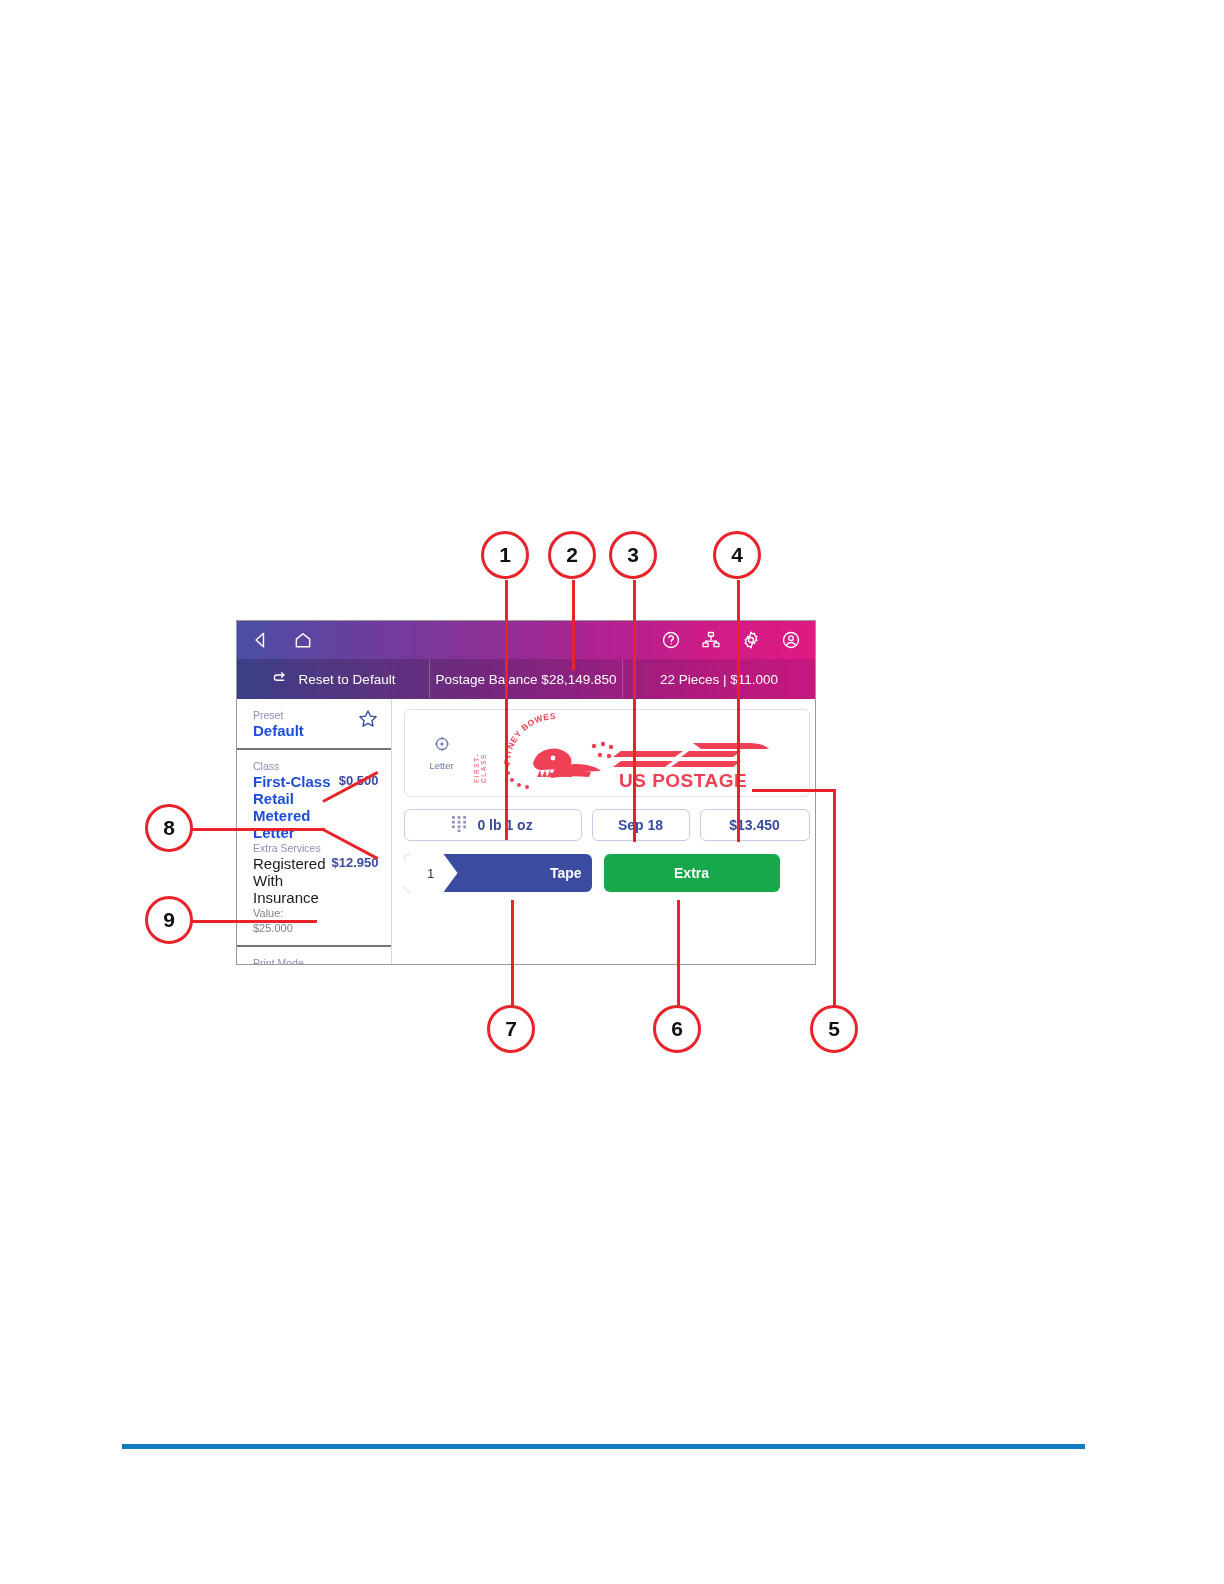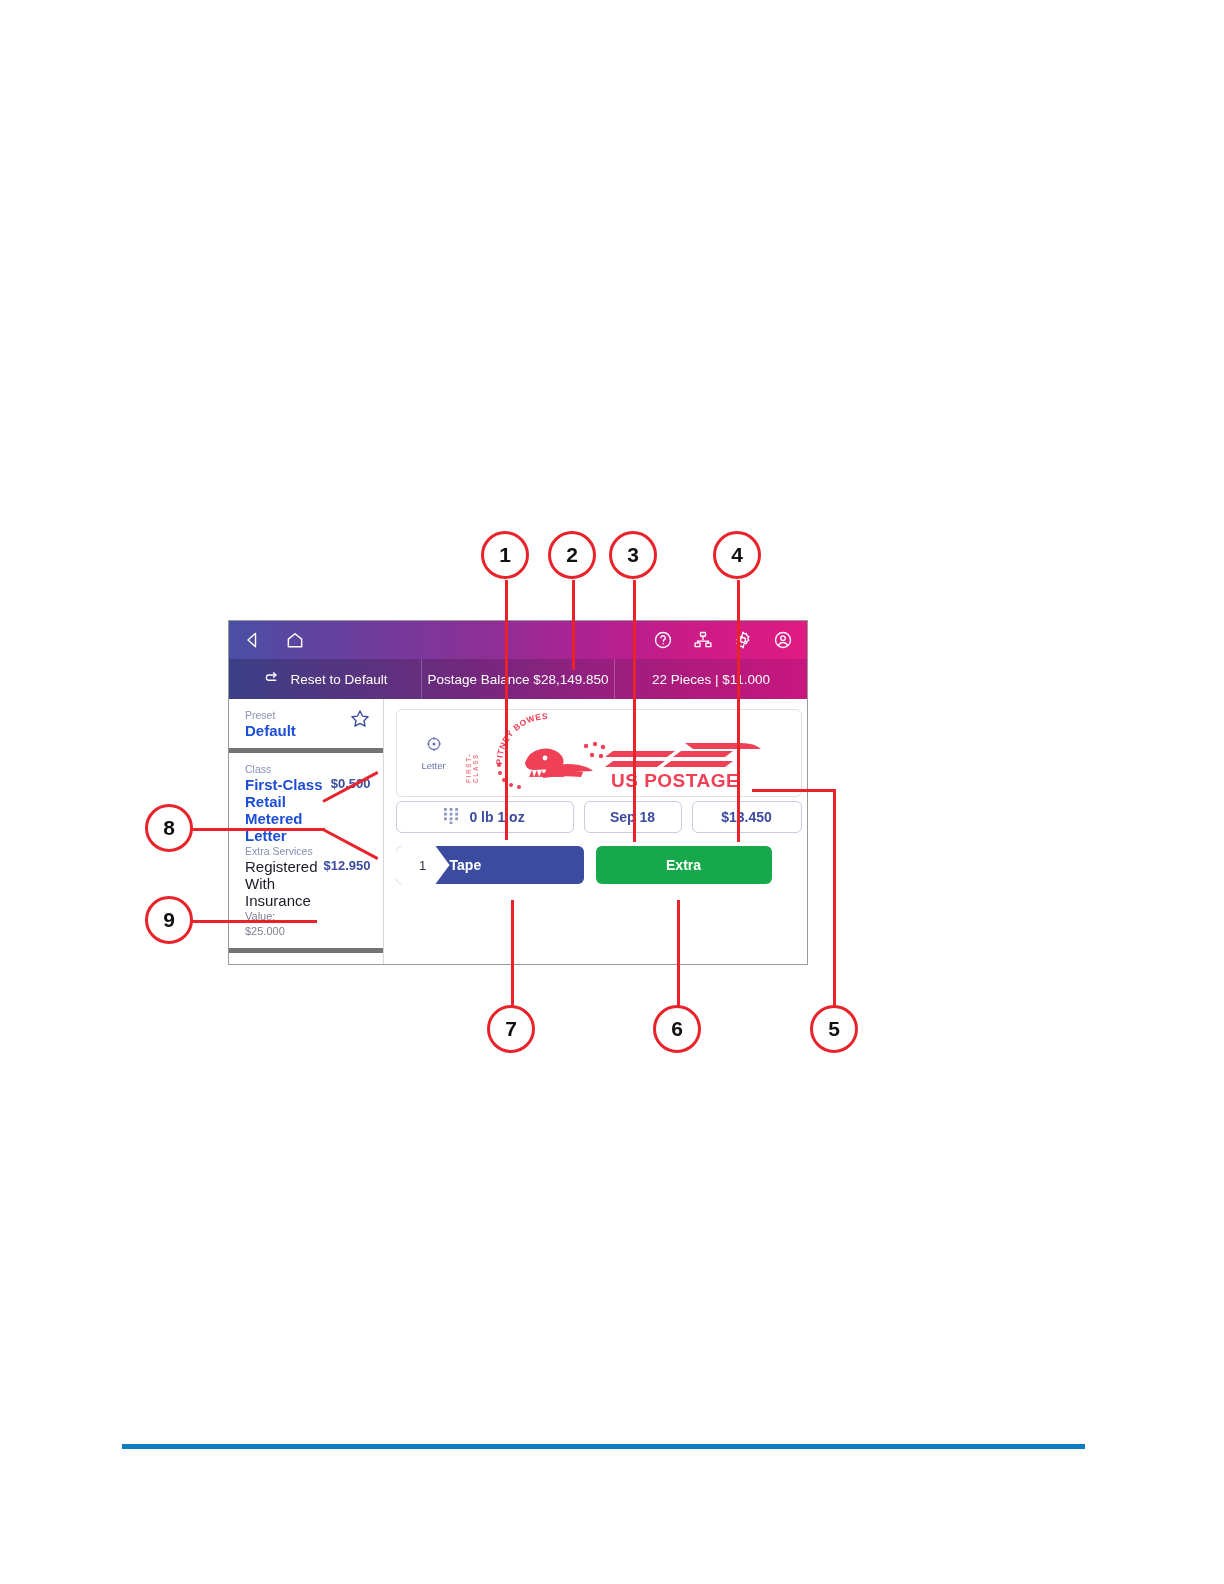--- a/index.html
+++ b/index.html
@@ -23,21 +23,21 @@
     box-sizing:border-box;
     z-index:40;
   }
   .lead{position:absolute;background:#e8232a;z-index:30;}
   .lead-v{width:3px;}
   .lead-h{height:3px;}
 
   
   #device{
     position:absolute;
-    left:228px;top:620px;
+    left:236px;top:620px;
     width:580px;height:345px;
     background:#ffffff;
     border:1px solid #9a9a9a;
     box-sizing:border-box;
     z-index:10;
     overflow:hidden;
   }
 
   
   .topbar{
@@ -74,21 +74,21 @@
   
   .leftpanel{
     width:192px;
     border-right:1px solid #d6d6dd;
     box-sizing:border-box;
     display:flex;flex-direction:column;
     background:#ffffff;
   }
   .lp-section{
     padding:9px 12px 9px 16px;
-    border-bottom:5px solid #737373;
+    border-bottom:2px solid #737373;
     position:relative;
   }
   .lp-label{
     font-size:10.5px;color:#8a8fb5;line-height:14px;
   }
   .lp-value{
     font-size:15px;color:#1d4ed8;font-weight:bold;line-height:17px;
   }
   .lp-sub{font-size:11px;color:#7f7f92;line-height:15px;}
   .lp-row{display:flex;justify-content:space-between;align-items:flex-start;gap:6px;}
@@ -125,21 +125,21 @@
     letter-spacing:1.6px;
     color:#f0808a;
     font-weight:bold;
     margin:0 10px 0 4px;
     height:60px;
     display:flex;align-items:center;
   }
   .indicia{position:relative;flex:1;height:84px;}
   .indicia svg{position:absolute;left:0;top:0;}
 
-  .fieldrow{display:flex;gap:10px;margin-top:4px;}
+  .fieldrow{display:flex;gap:10px;margin-top:12px;}
   .field{
     border:1px solid #c9cce4;
     border-radius:6px;
     height:32px;
     display:flex;align-items:center;justify-content:center;
     gap:10px;
     color:#3b4ba0;
     font-size:14px;font-weight:bold;
     background:#ffffff;
     box-sizing:border-box;
@@ -160,21 +160,21 @@
   }
   .tapeqty{
     width:54px;height:100%;
     background:#ffffff;
     color:#33333f;
     font-size:13px;
     display:flex;align-items:center;justify-content:center;
     clip-path:polygon(0 0, 74% 0, 100% 50%, 74% 100%, 0 100%);
   }
   .tapelabel{
-    flex:1;text-align:left;color:#ffffff;font-size:14px;font-weight:bold;
+    flex:1;text-align:right;color:#ffffff;font-size:14px;font-weight:bold;
     padding-right:10px;
   }
   .startbtn{
     flex:0 0 176px;height:38px;
     background:#16a84a;
     border-radius:6px;
     display:flex;align-items:center;justify-content:center;
     color:#ffffff;font-size:14px;font-weight:bold;
   }
 

